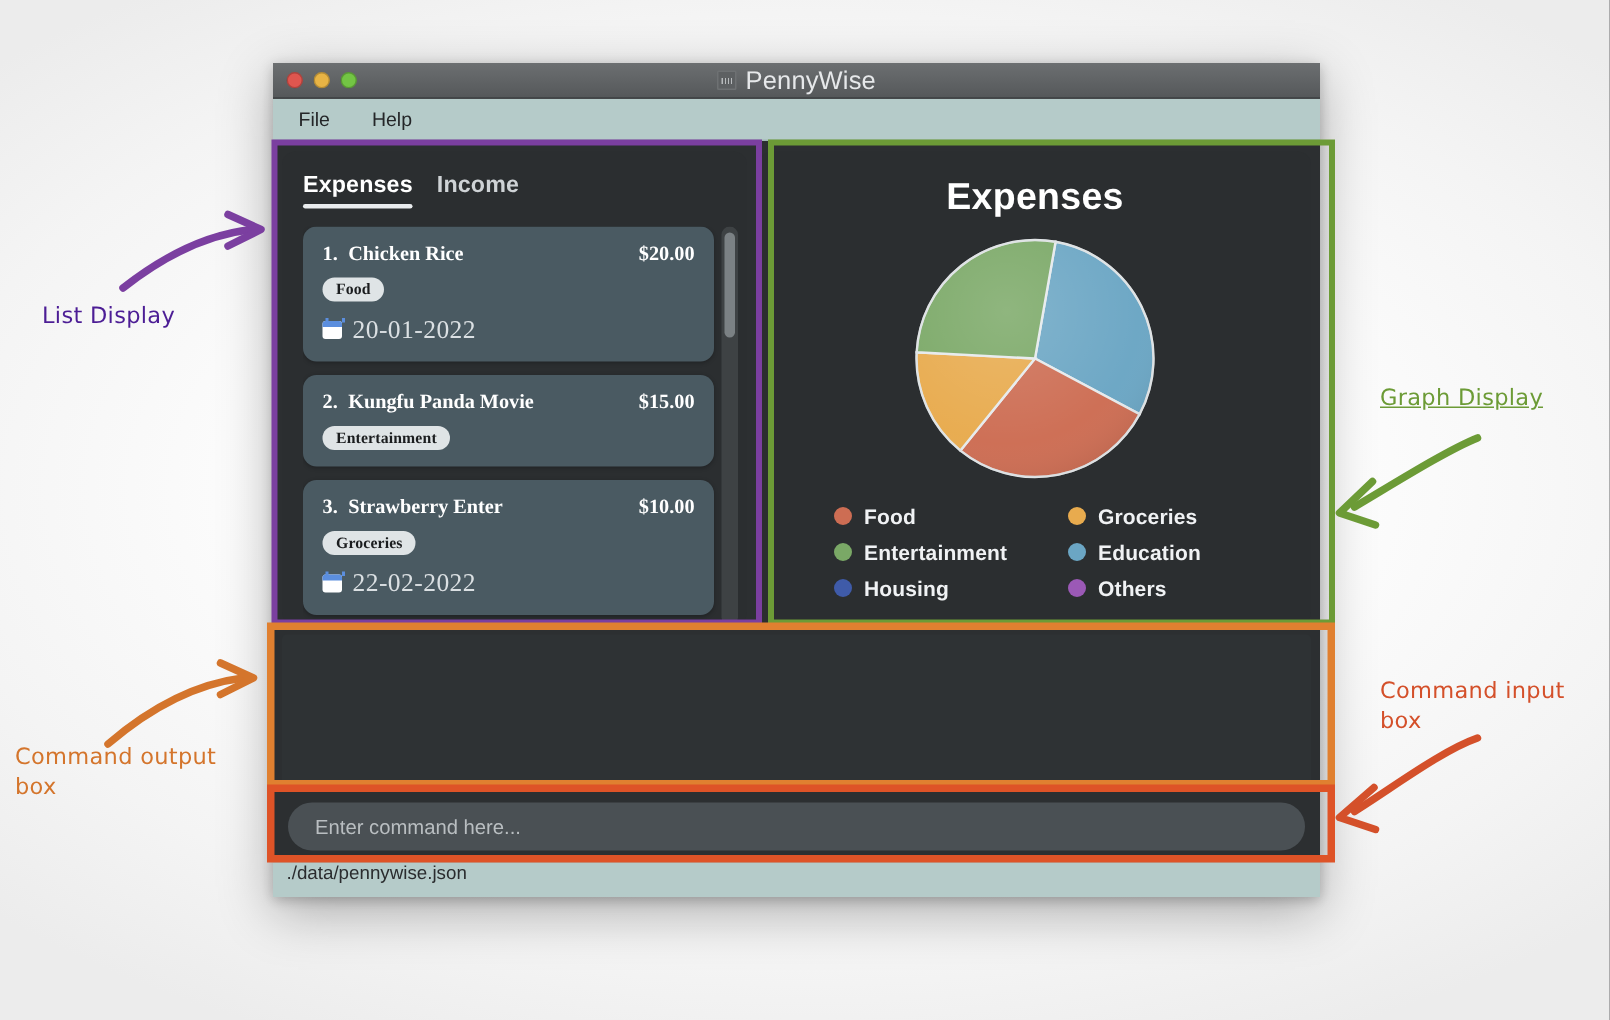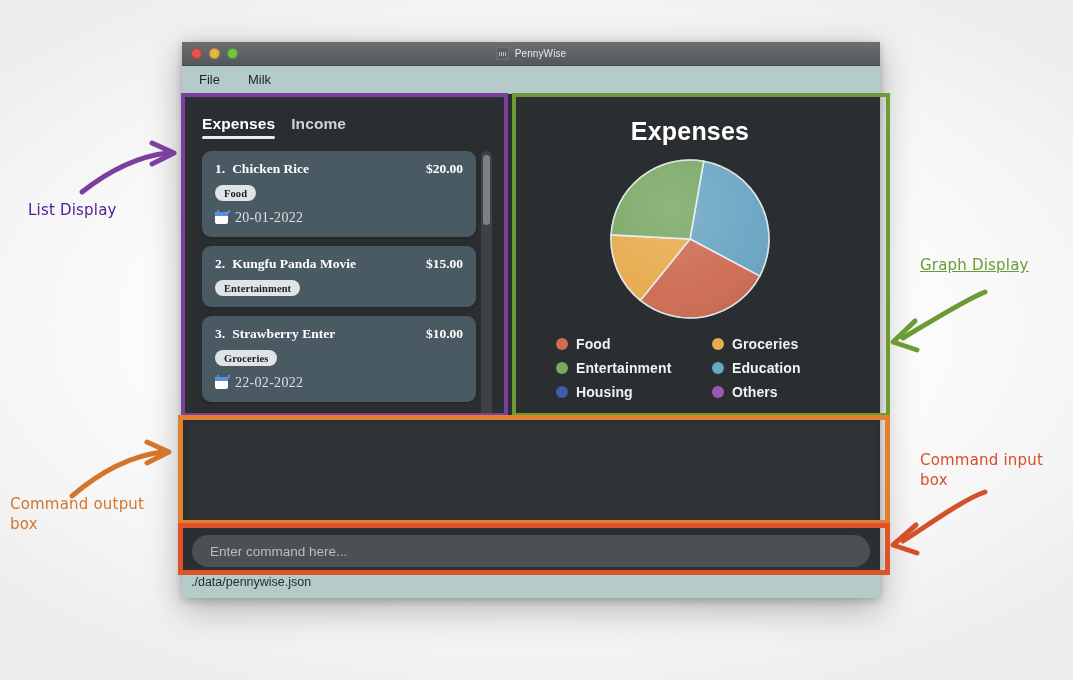--- a/index.html
+++ b/index.html
@@ -72,21 +72,21 @@
     position: relative;
   }
   #app-icon::after {
     content: "";
     position: absolute;
     left: 2px; right: 2px; bottom: 3px;
     height: 4px;
     background: linear-gradient(to right, #b8bbbd 0 1px, transparent 1px 2px, #b8bbbd 2px 3px, transparent 3px 4px, #b8bbbd 4px 5px, transparent 5px 6px, #b8bbbd 6px 7px);
   }
   #title-text {
-    font-size: 10px;
+    font-size: 17px;
     color: #e6e8ea;
     letter-spacing: 0.1px;
   }
 
   
   #menubar {
     height: 28px;
     background: #b5cbc9;
     display: flex;
     align-items: center;
@@ -234,21 +234,21 @@
   }
   .cal-icon::after {
     content: "";
     position: absolute;
     left: 2px; top: -2px;
     width: 9px; height: 3px;
     border-left: 2px solid #5b8ede;
     border-right: 2px solid #5b8ede;
   }
   .card-date {
-    font-size: 14px;
+    font-size: 17px;
     color: #dbe0e3;
     letter-spacing: 0.3px;
   }
 
   
   #list-scrollbar {
     position: absolute;
     right: 0; top: 0; bottom: 0;
     width: 11px;
     background: #3e4244;
@@ -395,21 +395,21 @@
     <div class="traffic tl-min"></div>
     <div class="traffic tl-max"></div>
     <div id="title-center">
       <div id="app-icon"></div>
       <div id="title-text">PennyWise</div>
     </div>
   </div>
 
   <div id="menubar">
     <div class="menu-item">File</div>
-    <div class="menu-item">Milk</div>
+    <div class="menu-item">Help</div>
   </div>
 
   <div id="content">
 
     <div id="upper-row">
 
       <div id="list-panel">
 
         <div id="tabs">
           <div class="tab active">Expenses</div>

